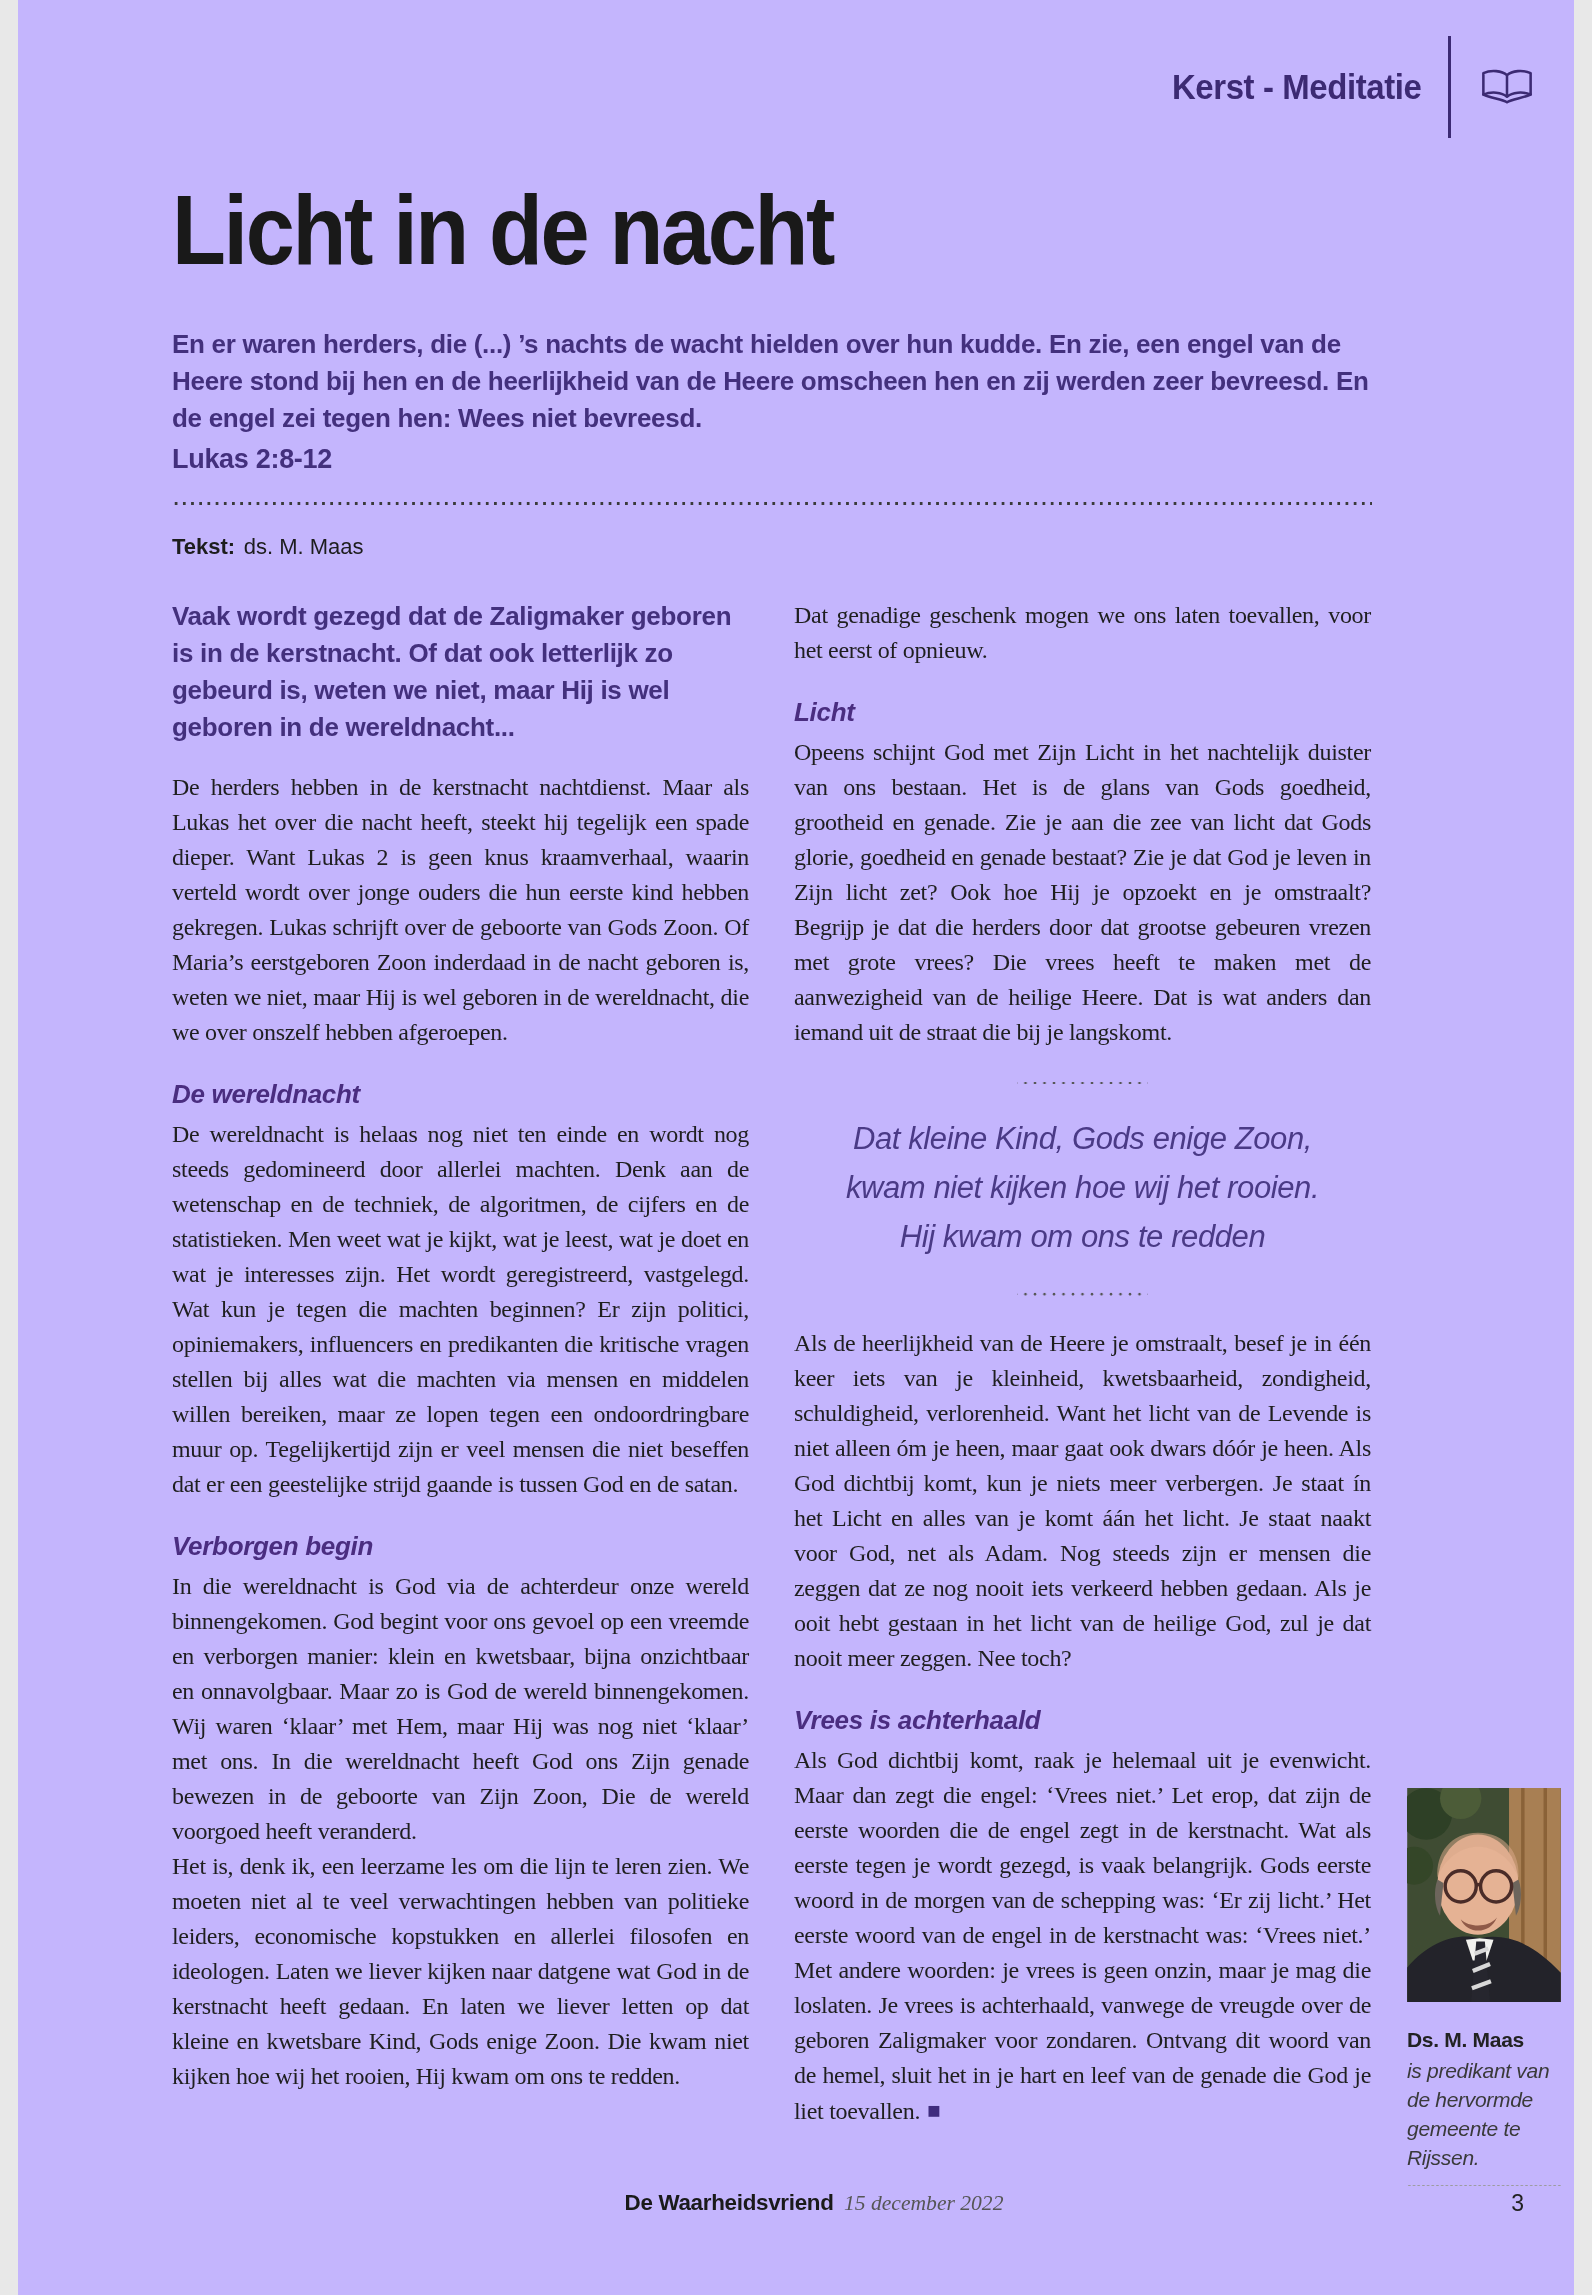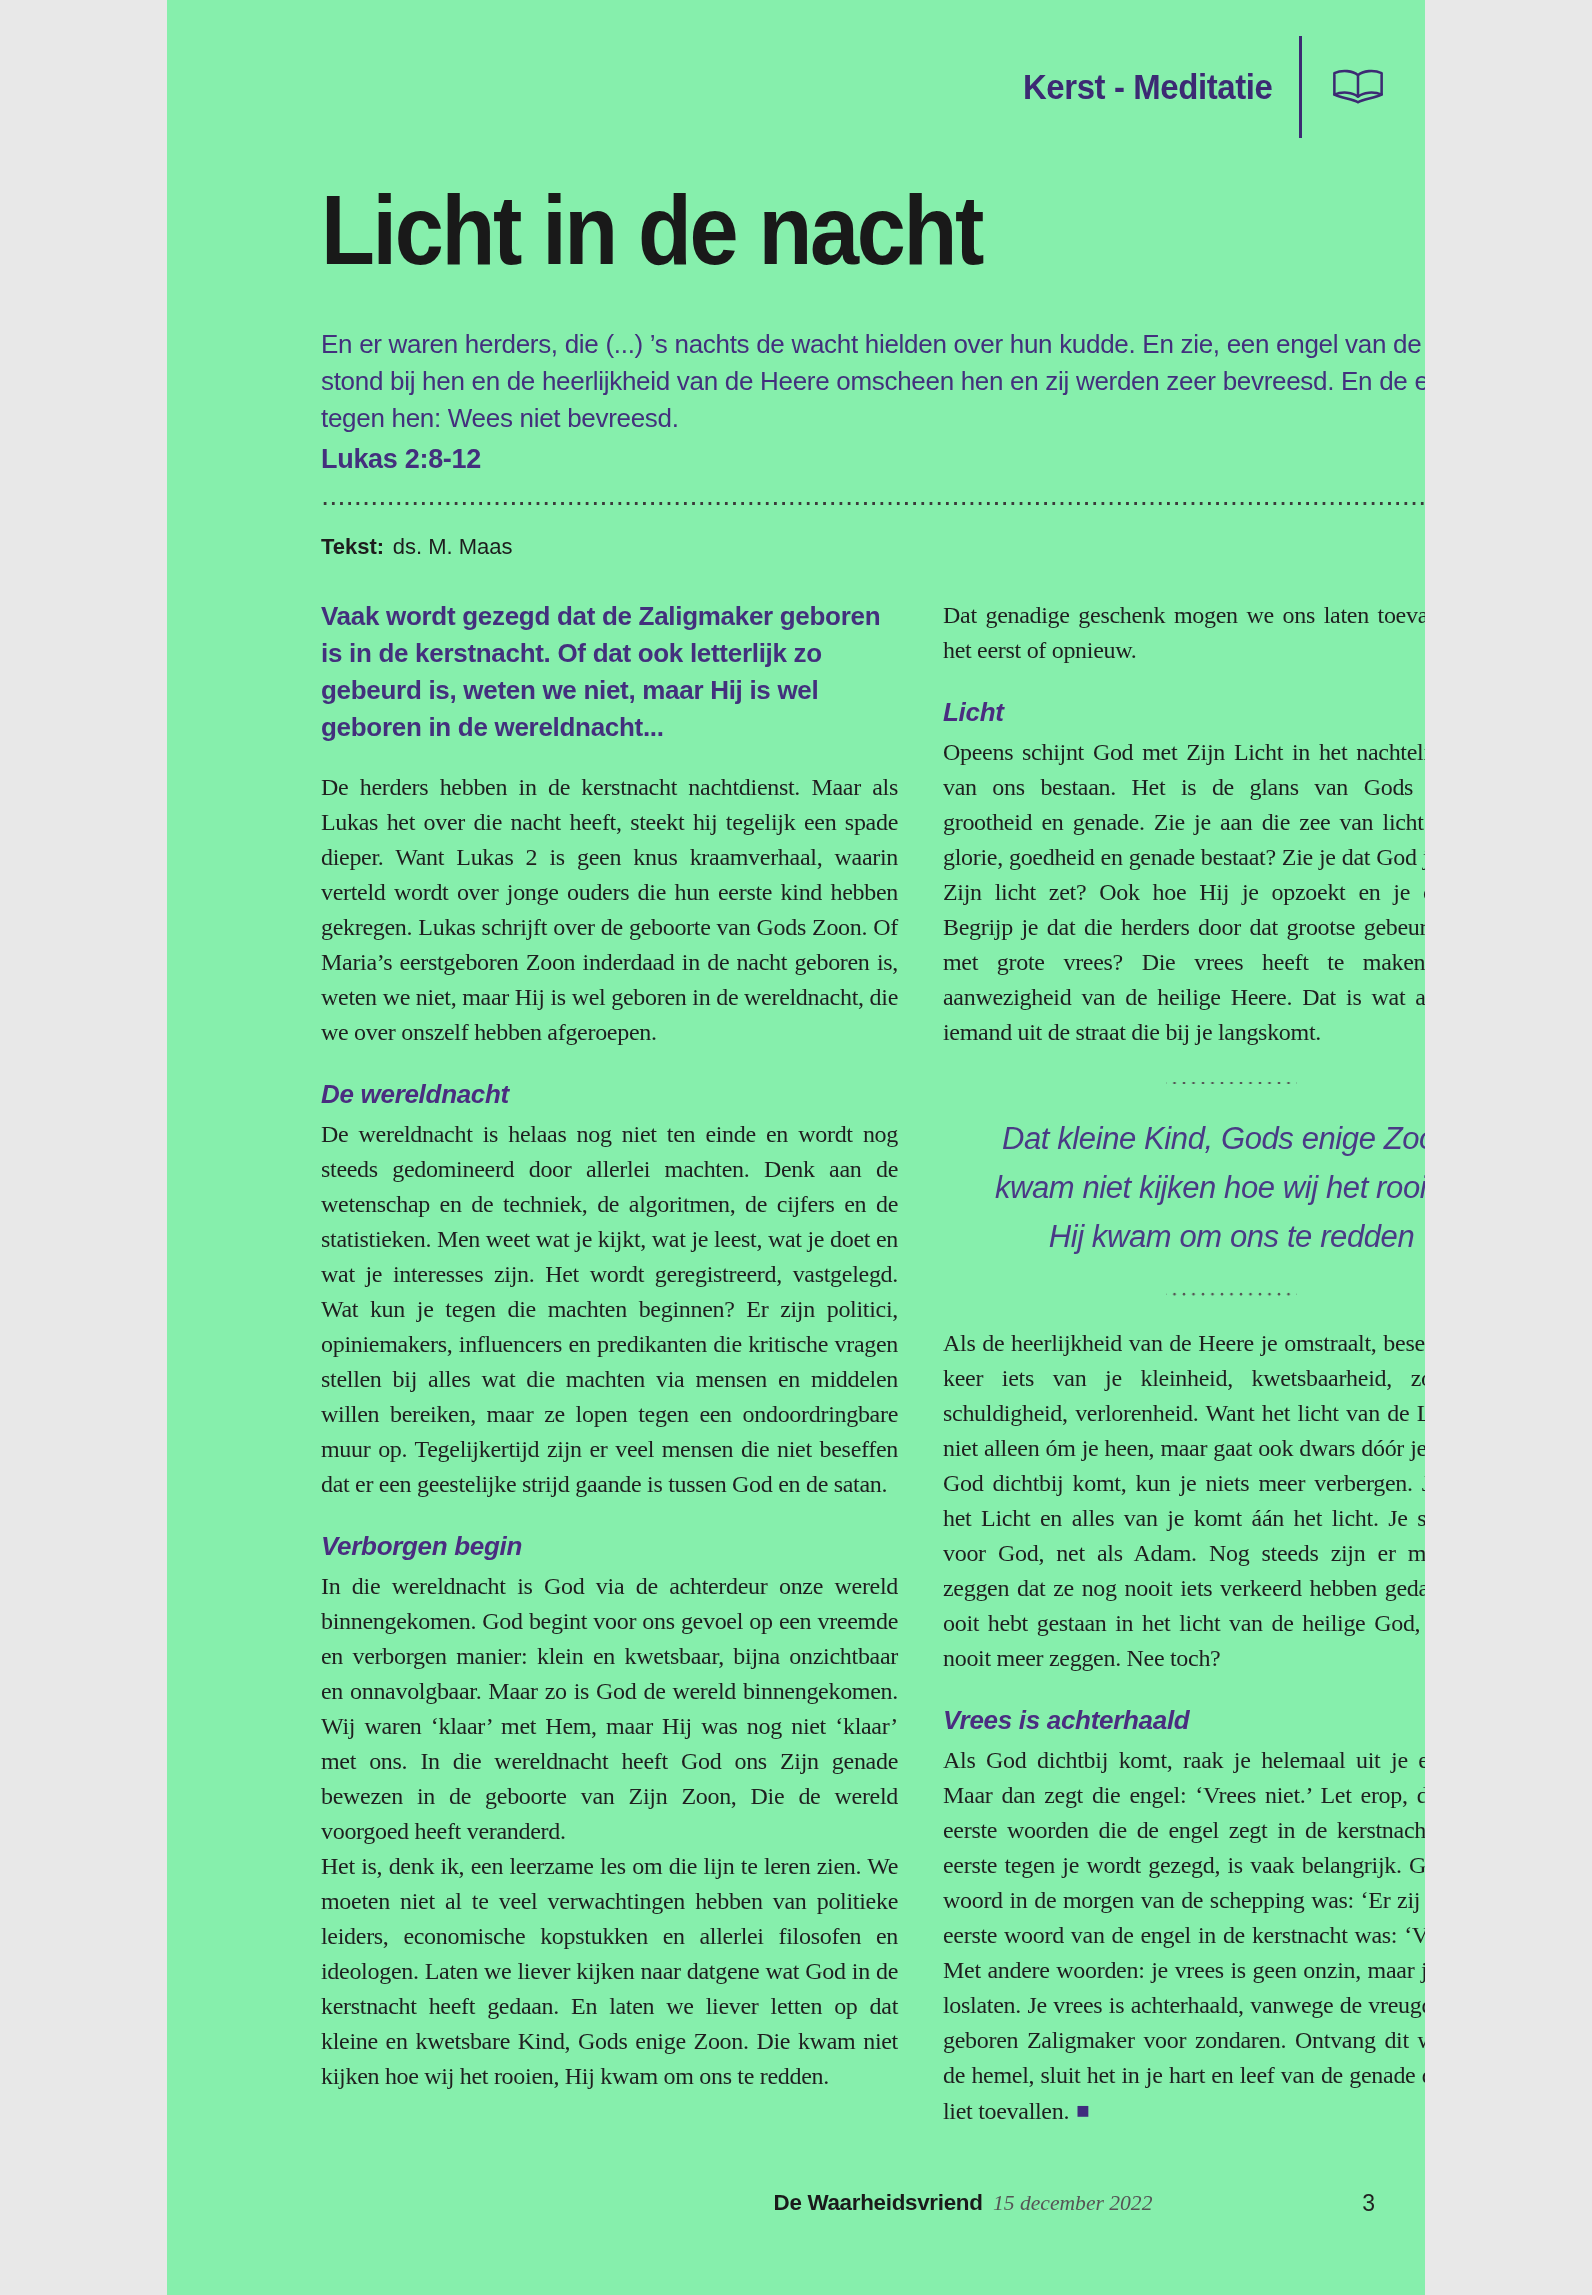--- a/index.html
+++ b/index.html
@@ -1,37 +1,37 @@
 <!DOCTYPE html>
 <html lang="nl" style="font-size:14px"><head>
 <meta charset="utf-8">
 <style>
   html,body{margin:0;padding:0;background:#e8e8e8;}
   .page{
-    position:relative;width:1258px;height:2295px;background:#86efac;
+    position:relative;width:1556px;height:2295px;background:#c4b5fd;
     overflow:hidden;font-family:"Liberation Serif",serif;color:#1f1f1f;
     margin:0 auto;
   }
   
   .topbar{position:absolute;top:36px;right:40px;display:flex;align-items:center;height:102px;}
   .topbar-label{
     font-family:"Liberation Sans",sans-serif;font-weight:bold;font-size:35px;
     letter-spacing:-0.4px;color:#3c2a73;white-space:nowrap;transform:scaleX(.94);transform-origin:right center;
   }
   .topbar-divider{width:3.5px;height:102px;background:#3c2a73;margin:0 29px 0 26px;}
   .book-icon{width:54px;height:40px;display:block;}
   
   .content{position:absolute;left:154px;top:181px;width:1200px;}
   h1.article-title{
     margin:0 0 45px 0;font-family:"Liberation Sans",sans-serif;font-weight:800;
     font-size:98px;line-height:1.02;color:#191919;letter-spacing:-2.6px;
     transform:scaleX(.9);transform-origin:left bottom;white-space:nowrap;
   }
   .intro{
-    font-family:"Liberation Sans",sans-serif;font-weight:normal;letter-spacing:-0.3px;
+    font-family:"Liberation Sans",sans-serif;font-weight:bold;letter-spacing:-0.3px;
     font-size:26px;line-height:37px;color:#43307d;max-width:1200px;
   }
   .scripture-ref{
     font-family:"Liberation Sans",sans-serif;font-weight:bold;font-size:27px;
     color:#43307d;margin-top:7px;letter-spacing:-0.3px;
   }
   .dotted-rule{
     margin-top:26px;height:5.2px;width:100%;
     background-image:radial-gradient(circle,#3a3a3a 1.6px,transparent 1.8px);
     background-size:8.2px 5.2px;background-repeat:repeat-x;background-position:left center;

